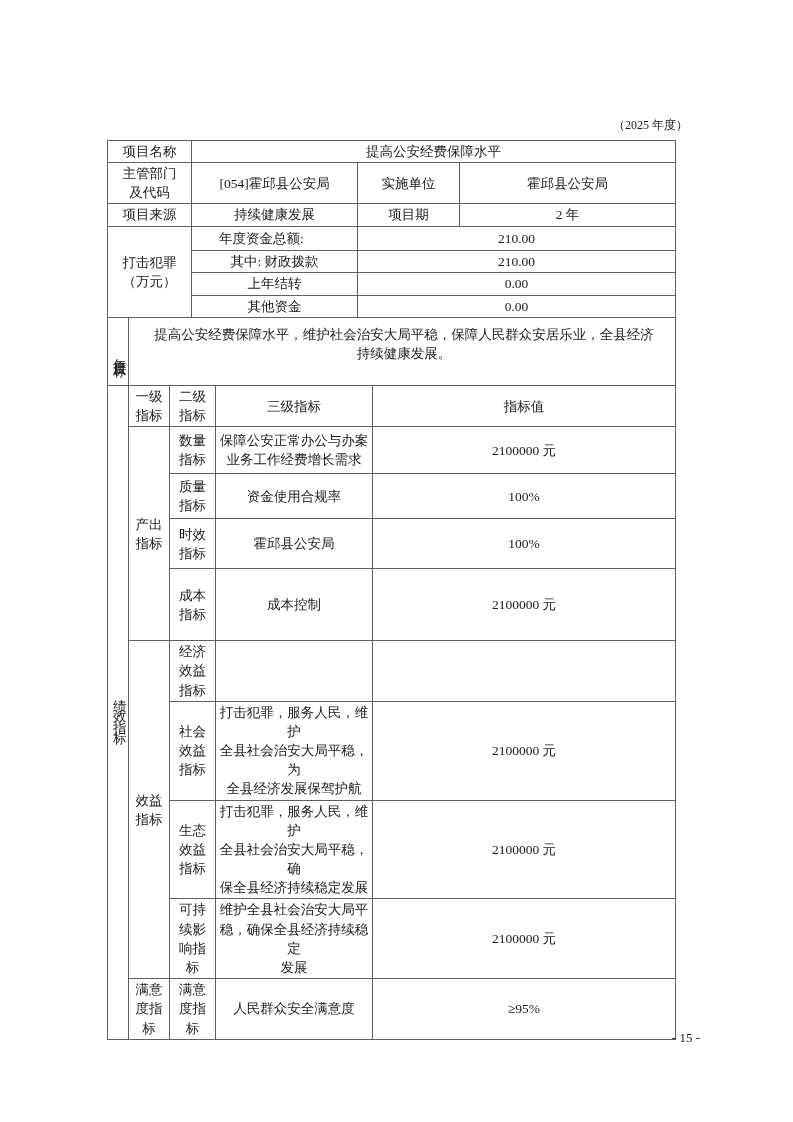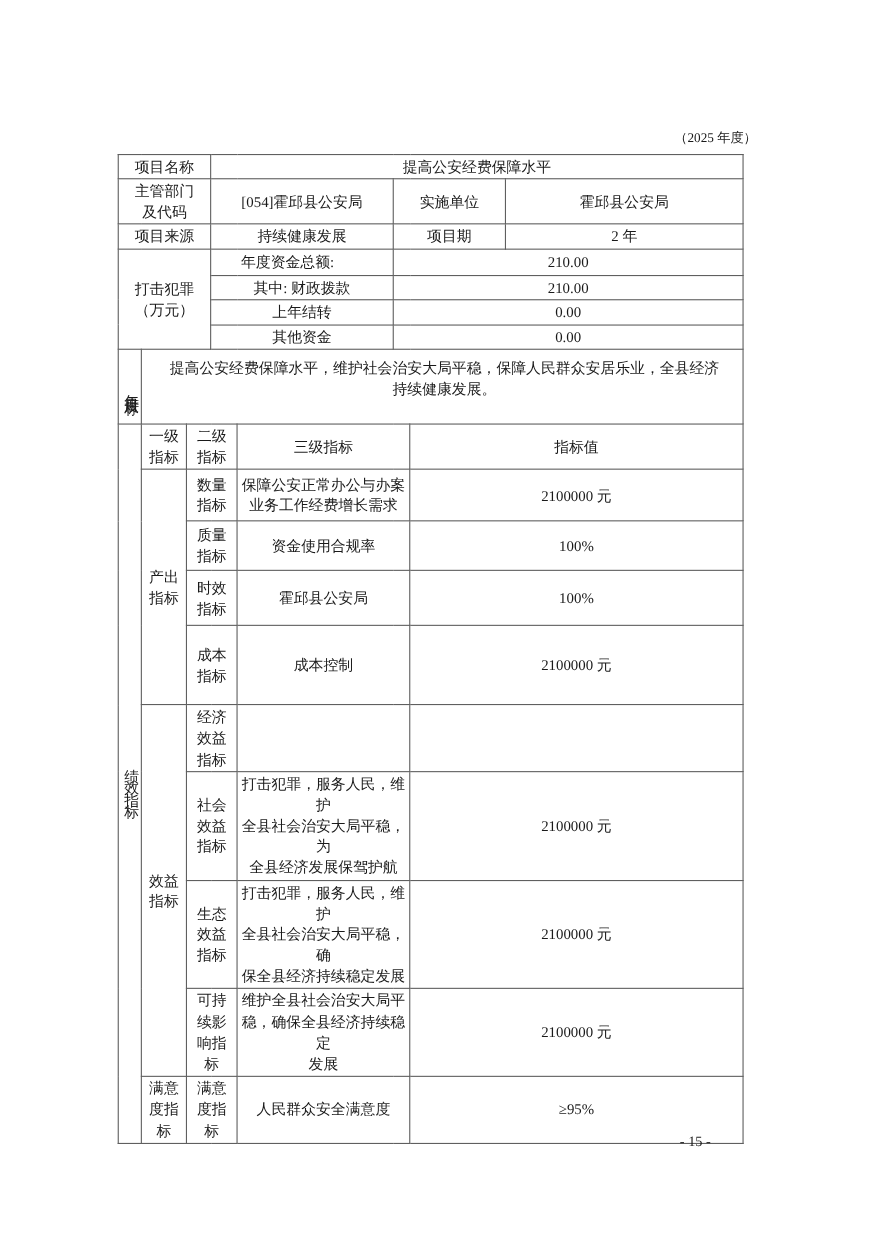--- a/index.html
+++ b/index.html
@@ -46,21 +46,21 @@
   }
   .vert {
     writing-mode: vertical-rl;
     text-orientation: upright;
     display: inline-block;
   }
   .vert-goal { letter-spacing: 2px; }
   .vert-perf { letter-spacing: 11px; }
   .pagenum {
     position: absolute; top: 1030px; left: 618px; width: 82px;
-    text-align: left; font-size: 13px;
+    text-align: right; font-size: 13px;
   }
 </style>
 </head>
 <body>
 
 <div class="page">
 
   <div class="doc-subtitle">（2025 年度）</div>
 
   <table class="main">

